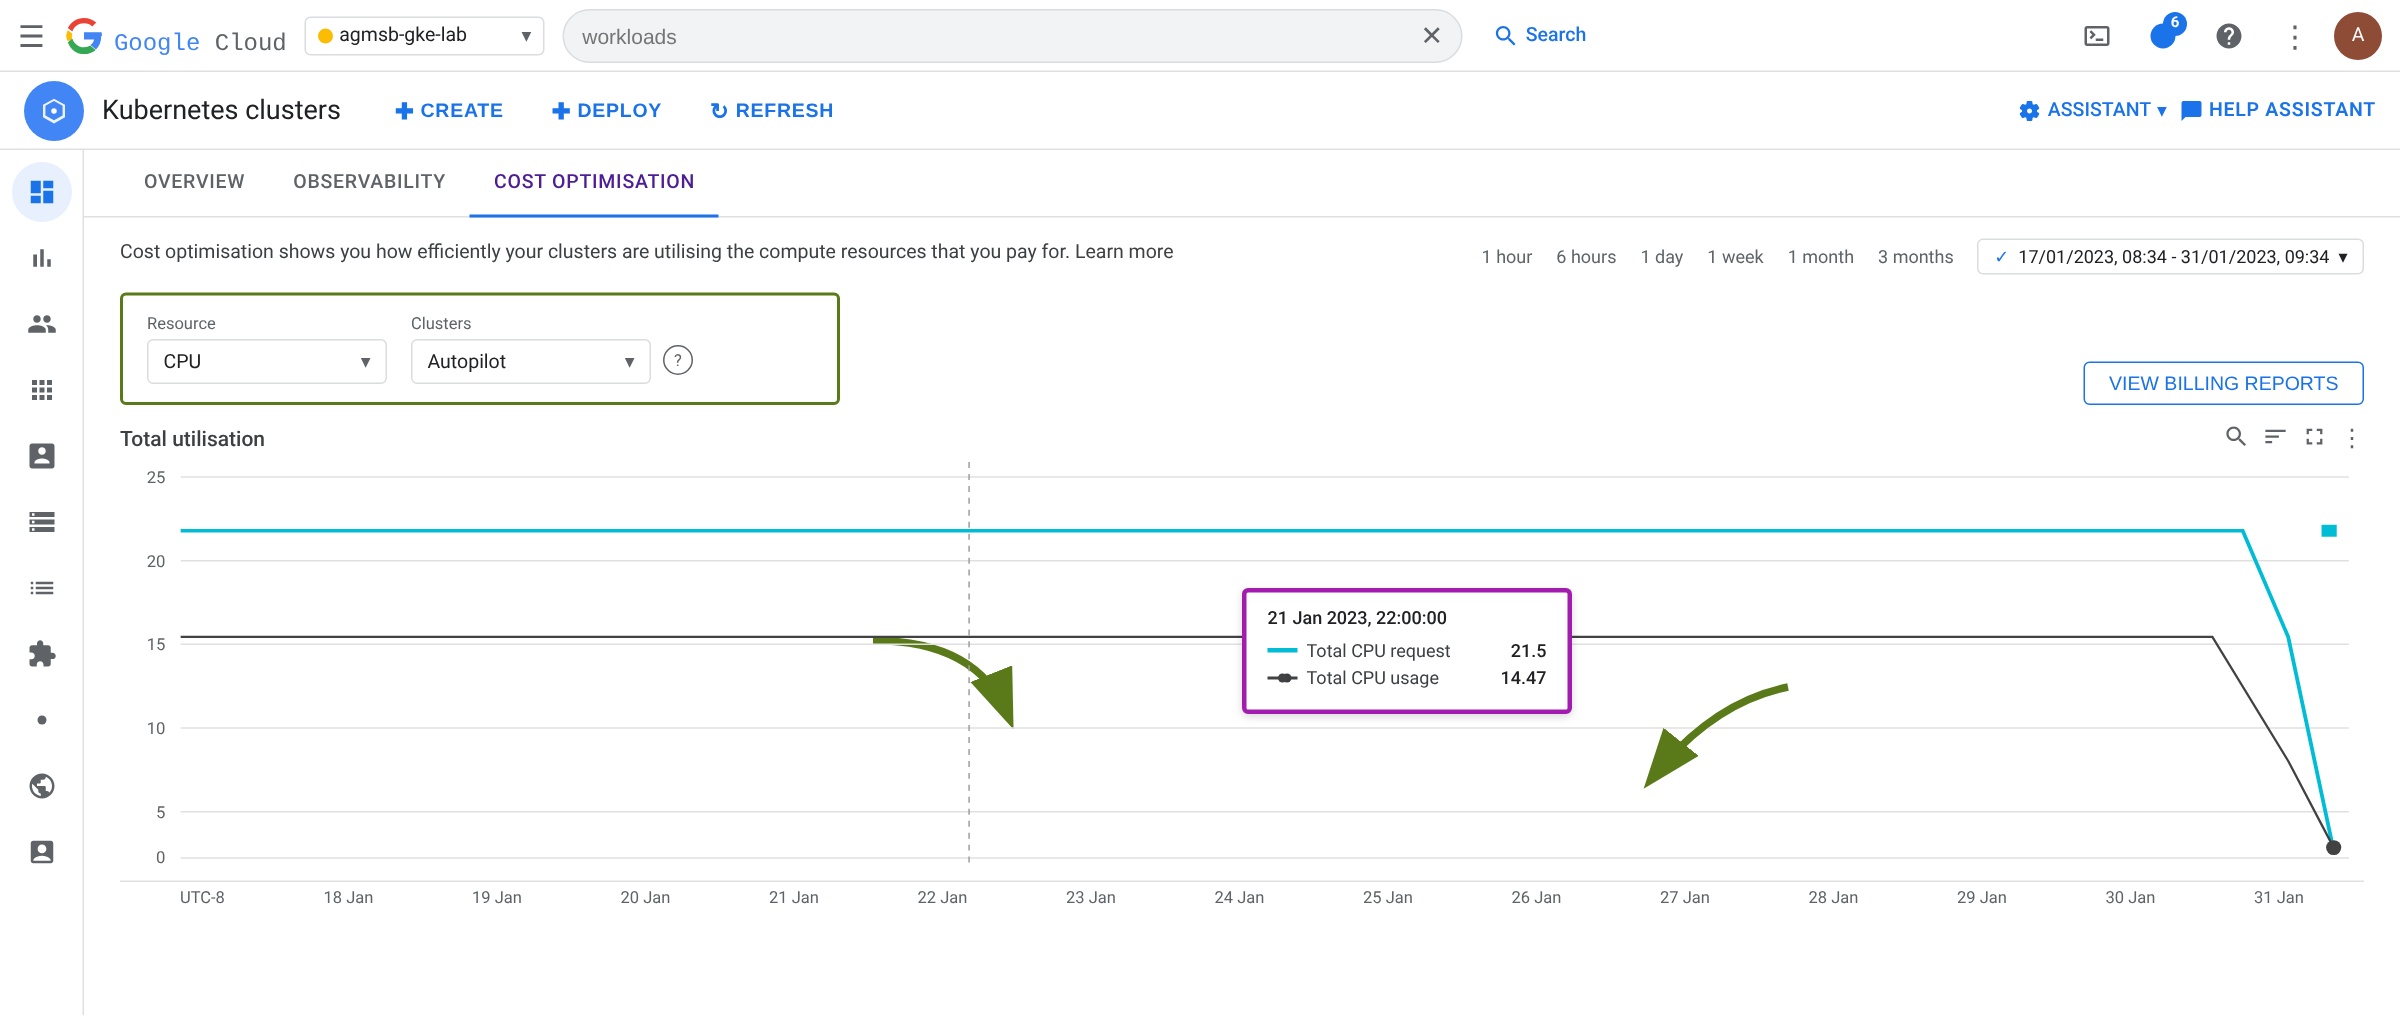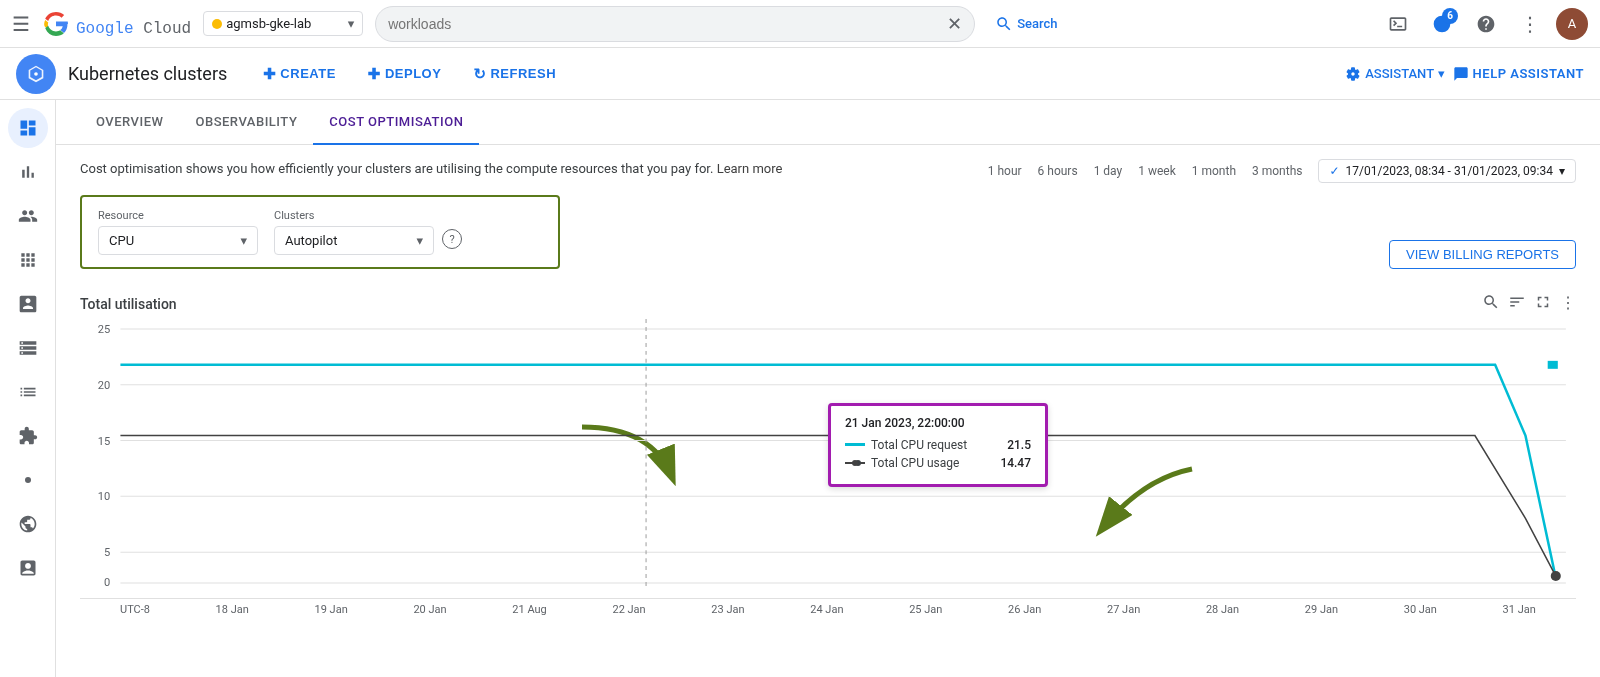--- a/index.html
+++ b/index.html
@@ -381,21 +381,21 @@
           <span class="time-btn">1 month</span>
           <span class="time-btn">3 months</span>
           <div class="time-range-selector">
             <span class="check">✓</span>
             <span>17/01/2023, 08:34 - 31/01/2023, 09:34</span>
             <span>▾</span>
           </div>
         </div>
       </div>
 
-      <div style="display:flex; justify-content:space-between; align-items:flex-start; margin-bottom: 24px; position: relative;">
+      <div style="display:flex; justify-content:space-between; align-items:flex-start; margin-bottom: 12px; position: relative;">
         <div class="filter-box">
           <div class="filter-group">
             <span class="filter-label">Resource</span>
             <div class="filter-select">
               <span>CPU</span>
               <span class="dropdown-arrow">▾</span>
             </div>
           </div>
           <div class="filter-group">
             <span class="filter-label">Clusters</span>
@@ -505,21 +505,21 @@
                 </marker>
               </defs>
             </svg>
           </div>
 
           <div class="x-axis">
             <span>UTC-8</span>
             <span>18 Jan</span>
             <span>19 Jan</span>
             <span>20 Jan</span>
-            <span>21 Aug</span>
+            <span>21 Jan</span>
             <span>22 Jan</span>
             <span>23 Jan</span>
             <span>24 Jan</span>
             <span>25 Jan</span>
             <span>26 Jan</span>
             <span>27 Jan</span>
             <span>28 Jan</span>
             <span>29 Jan</span>
             <span>30 Jan</span>
             <span>31 Jan</span>

